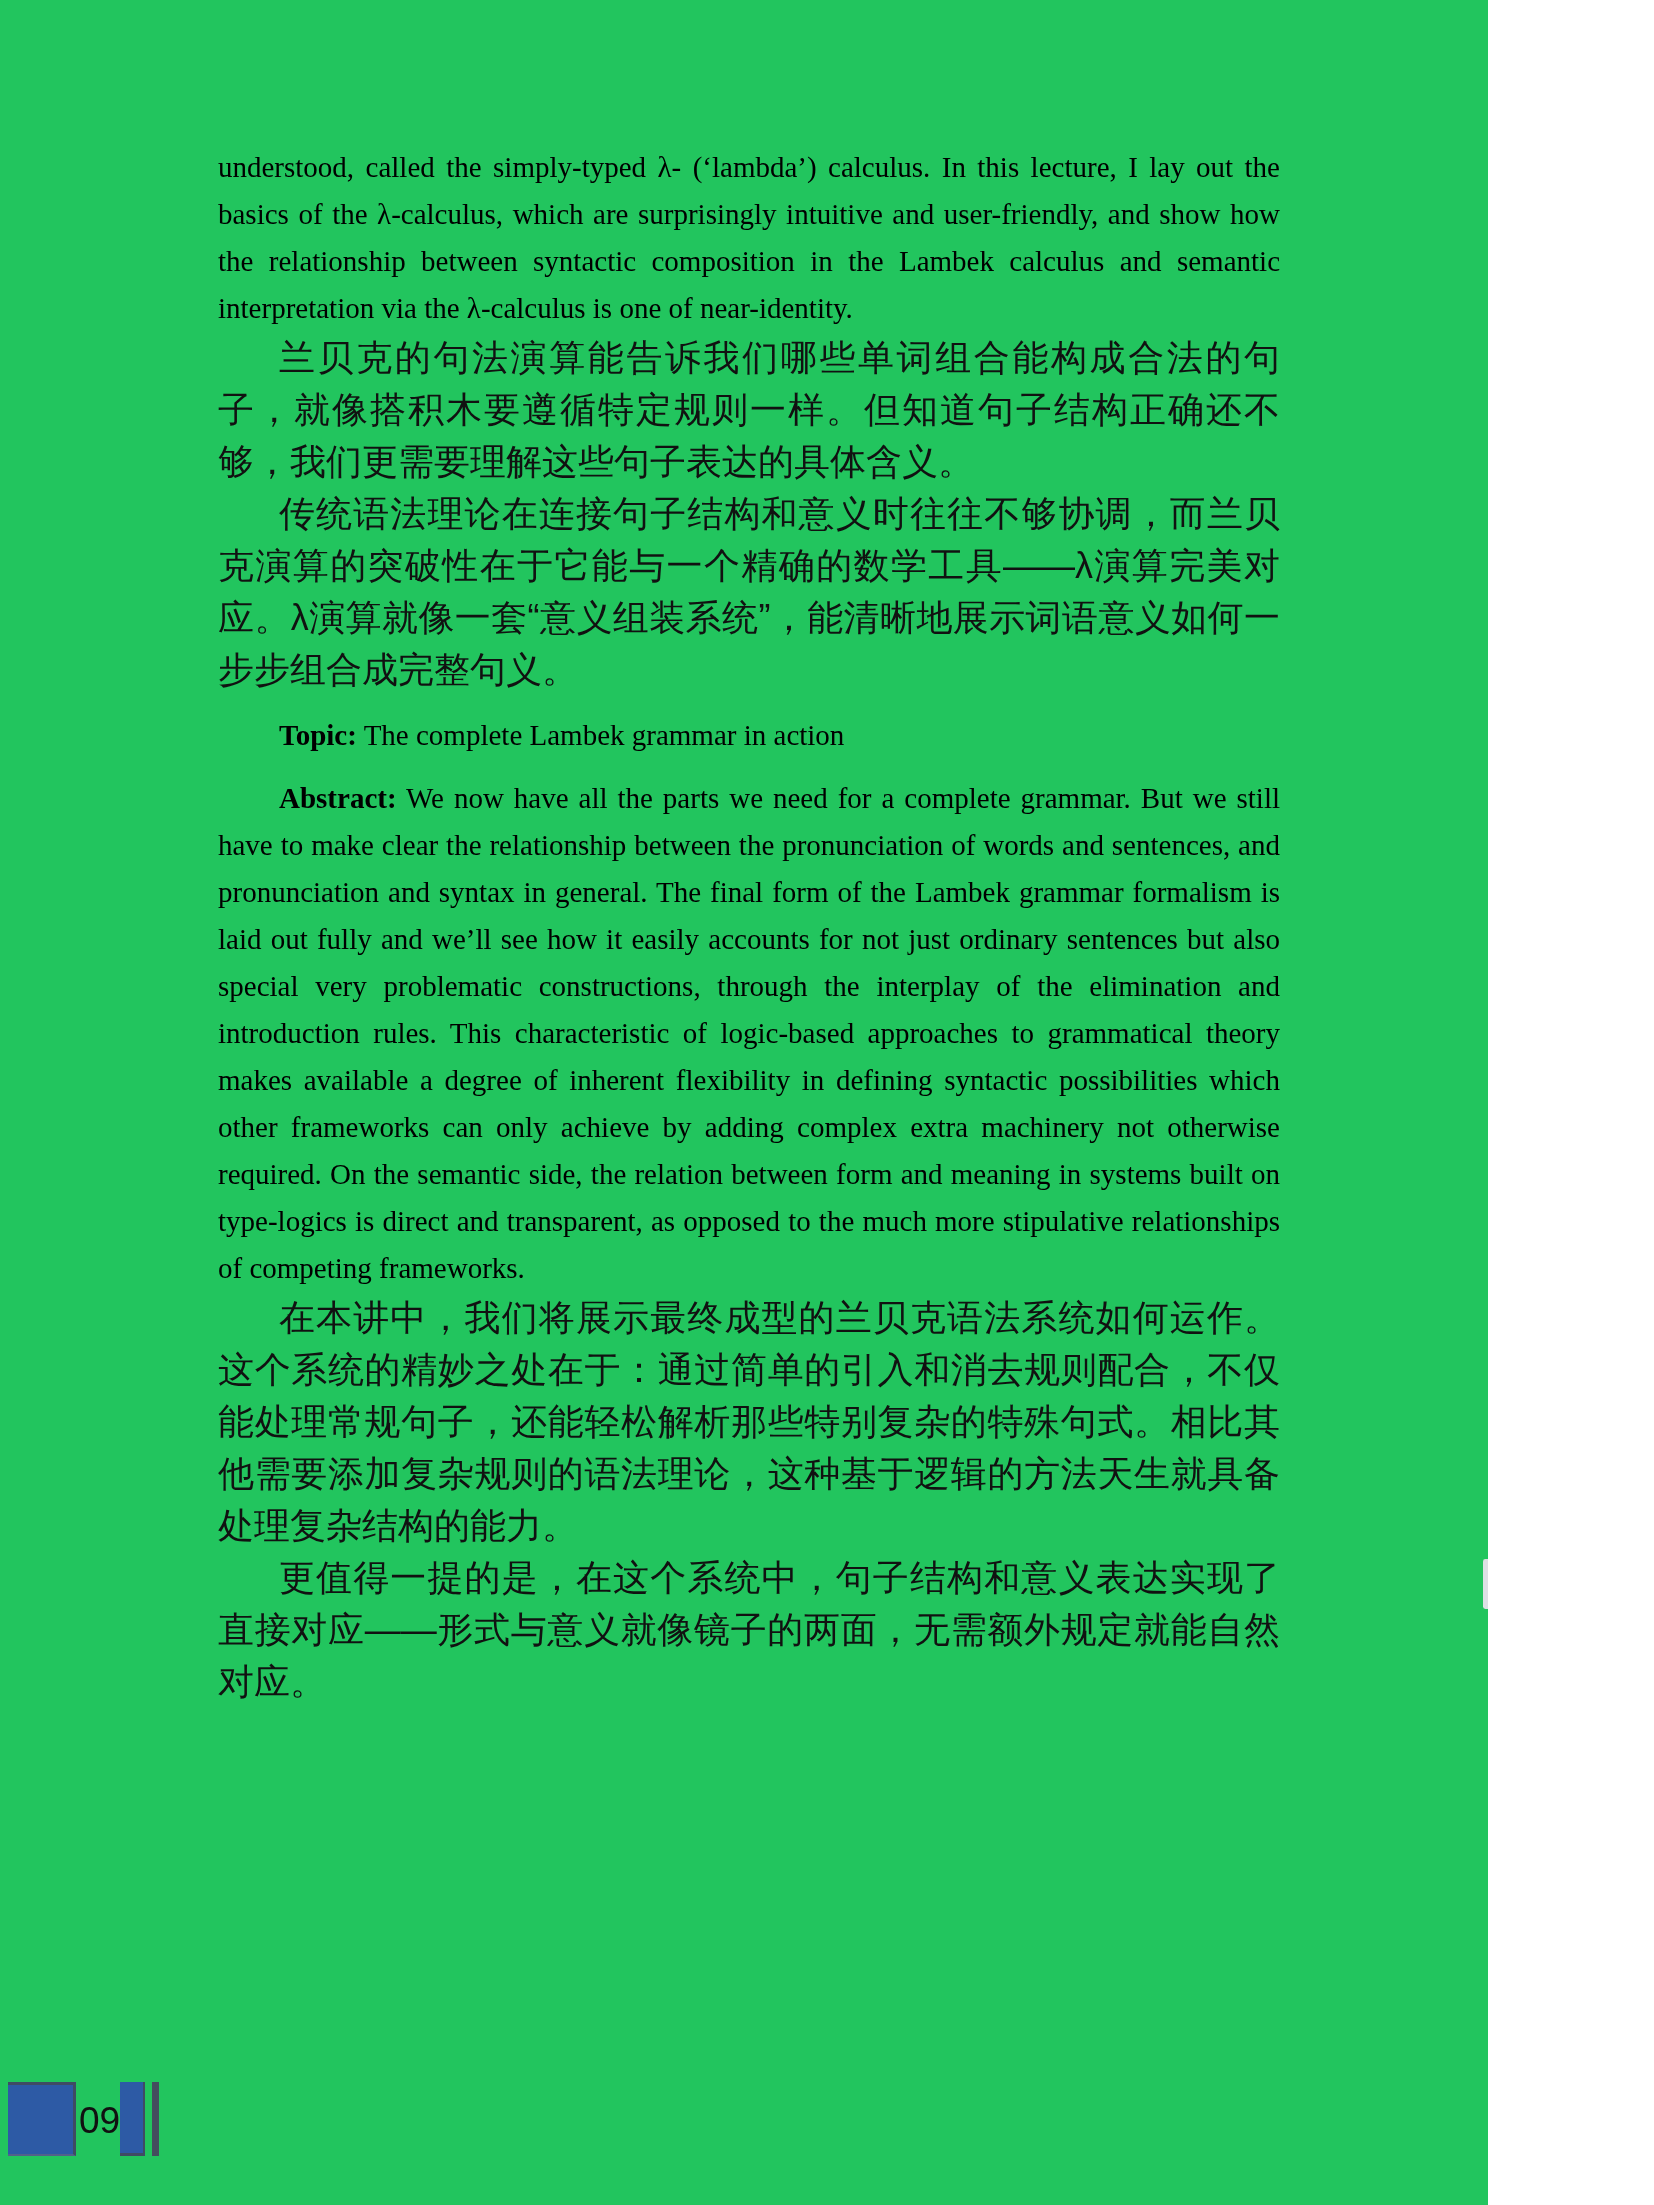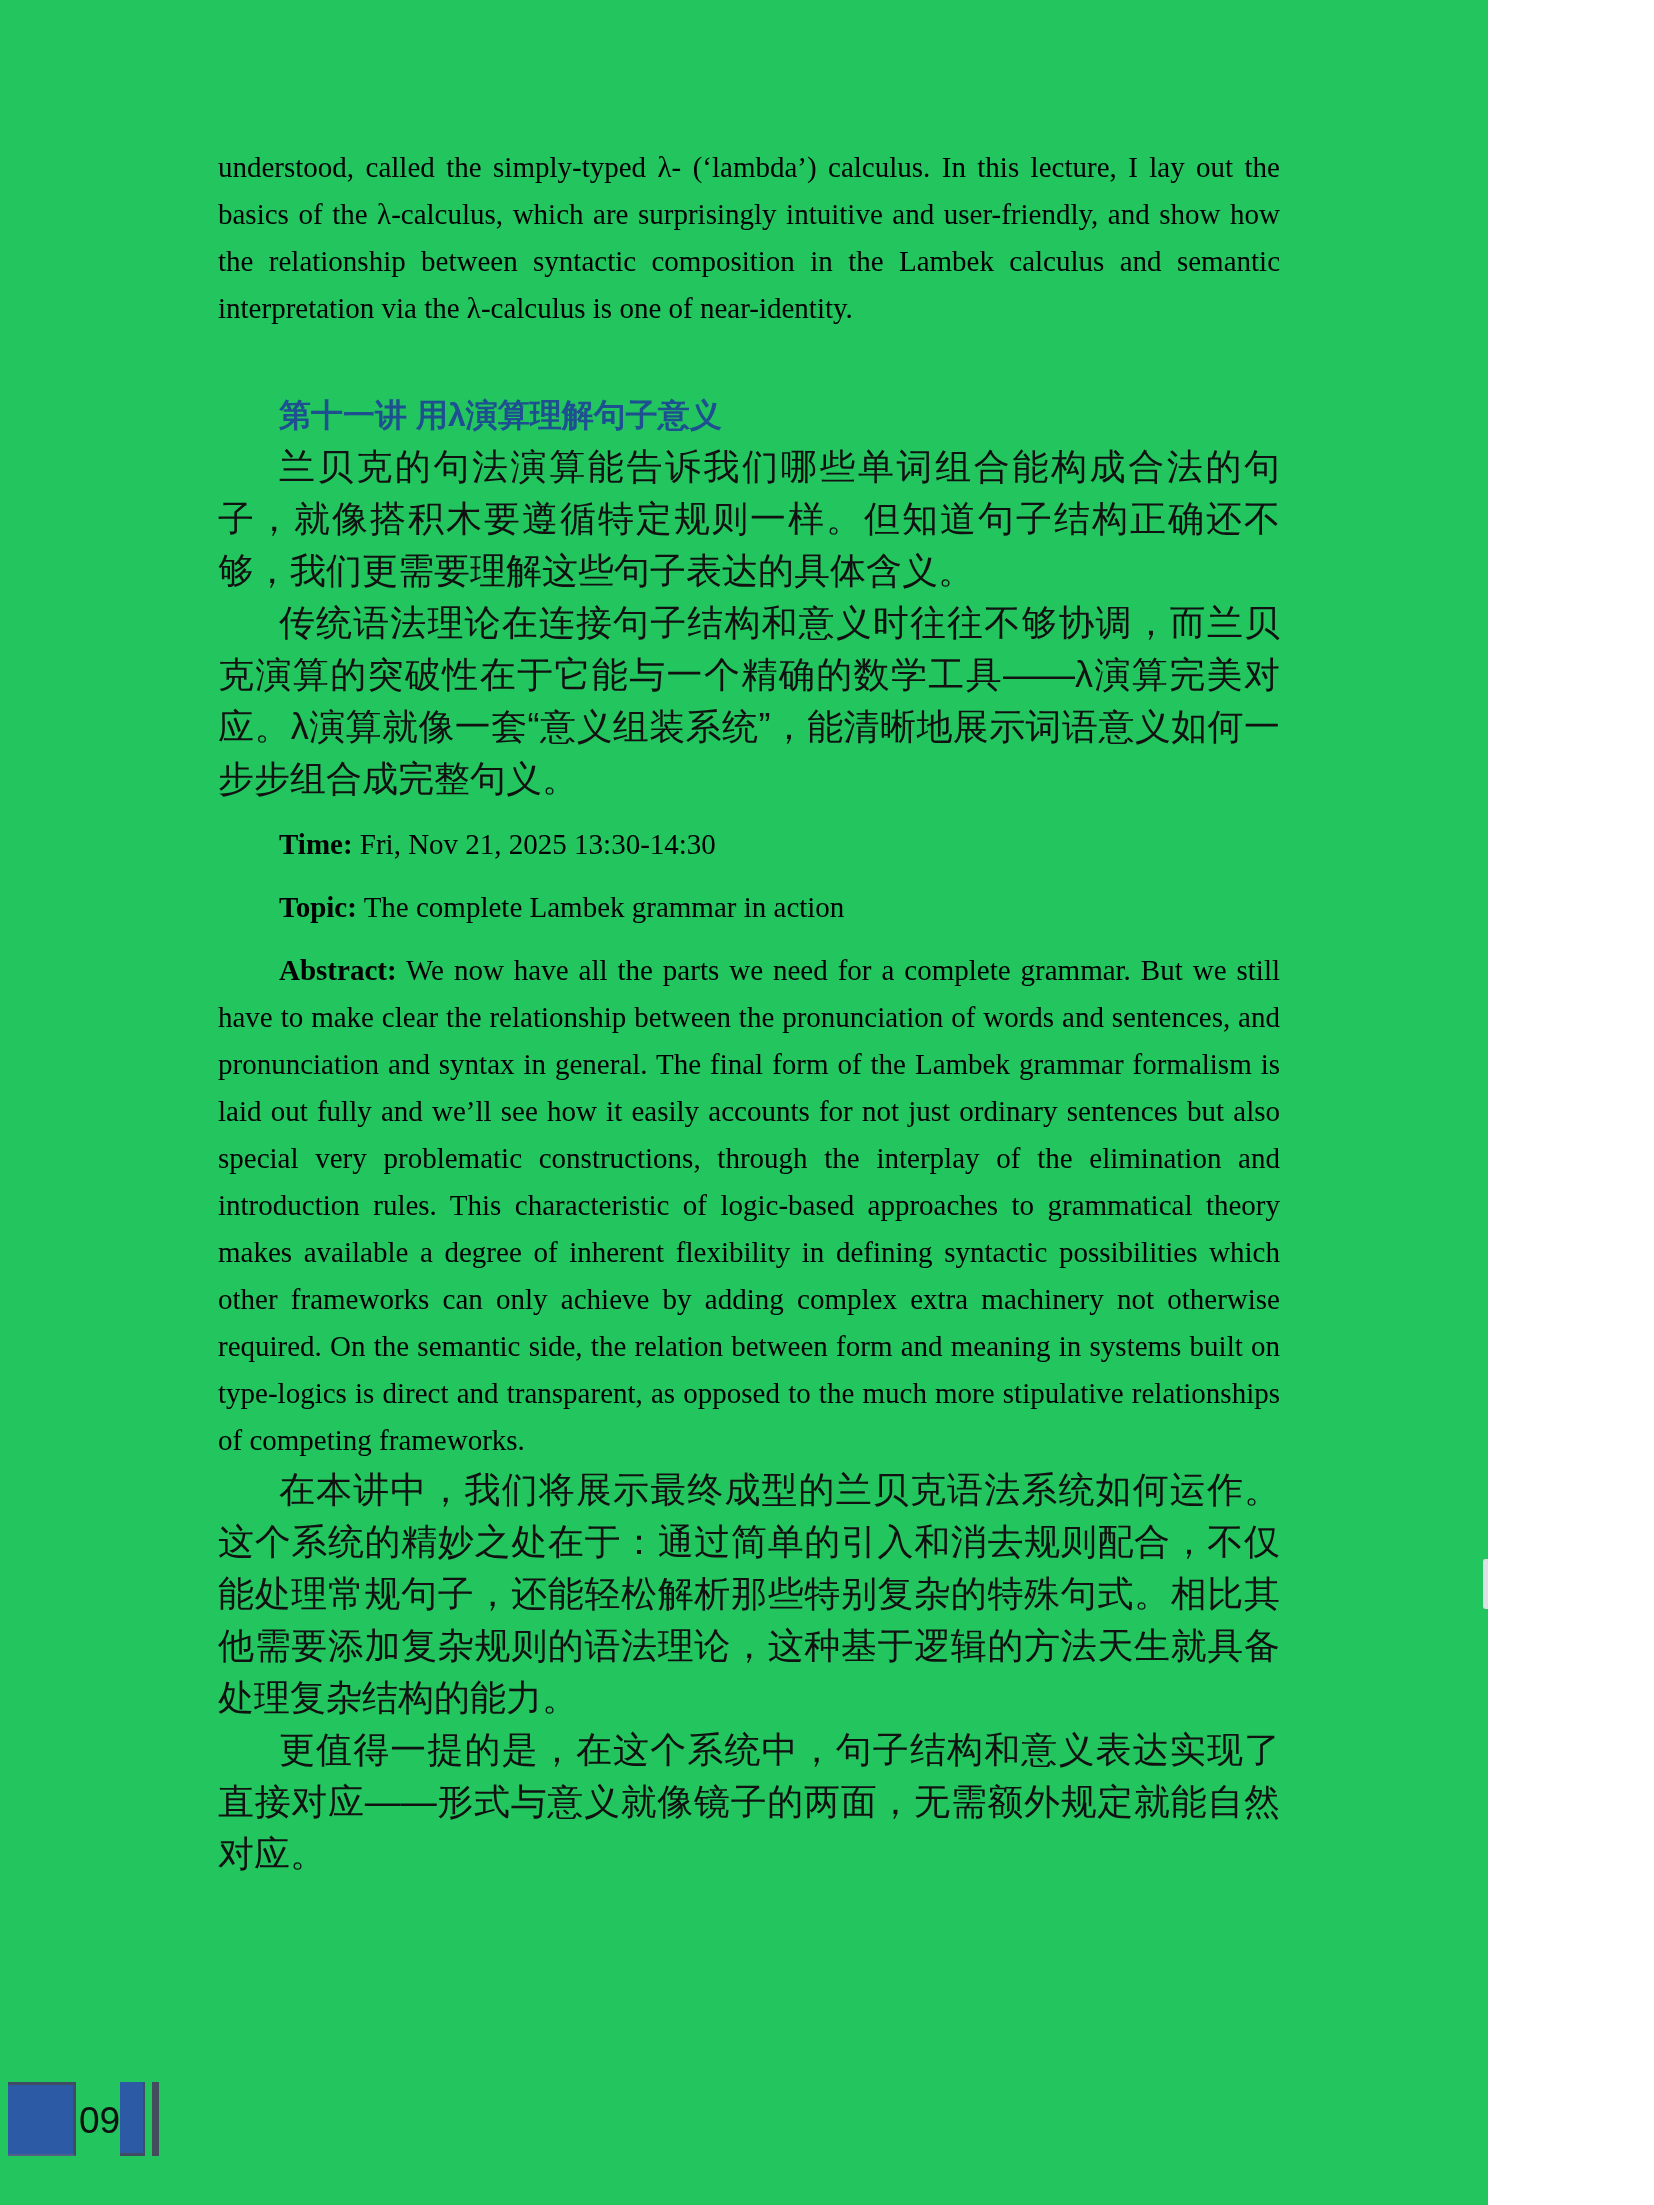--- a/index.html
+++ b/index.html
@@ -118,30 +118,25 @@
 </style>
 </head>
 <body>
 
 <div class="page">
 
   <div class="content">
 
     <p class="en">understood, called the simply-typed λ- (‘lambda’) calculus. In this lecture, I lay out the basics of the λ-calculus, which are surprisingly intuitive and user-friendly, and show how the relationship between syntactic composition in the Lambek calculus and semantic interpretation via the λ-calculus is one of near-identity.</p>
 
-    <h3 class="cn-heading">第十一讲 用λ演算理解句子意义</h3>
 
     <p class="cn">兰贝克的句法演算能告诉我们哪些单词组合能构成合法的句子，就像搭积木要遵循特定规则一样。但知道句子结构正确还不够，我们更需要理解这些句子表达的具体含义。</p>
     <p class="cn">传统语法理论在连接句子结构和意义时往往不够协调，而兰贝克演算的突破性在于它能与一个精确的数学工具——λ演算完美对应。λ演算就像一套“意义组装系统”，能清晰地展示词语意义如何一步步组合成完整句义。</p>
 
 
-    <p class="en meta">
-      <span class="label">Time:</span>
-      <span>Fri, Nov 21, 2025 13:30-14:30</span>
-    </p>
 
     <p class="en meta">
       <span class="label">Topic:</span>
       <span>The complete Lambek grammar in action</span>
     </p>
 
     <p class="en abstract">
       <span class="label">Abstract:</span>
       <span>We now have all the parts we need for a complete grammar. But we still have to make clear the relationship between the pronunciation of words and sentences, and pronunciation and syntax in general. The final form of the Lambek grammar formalism is laid out fully and we’ll see how it easily accounts for not just ordinary sentences but also special very problematic constructions, through the interplay of the elimination and introduction rules. This characteristic of logic-based approaches to grammatical theory makes available a degree of inherent flexibility in defining syntactic possibilities which other frameworks can only achieve by adding complex extra machinery not otherwise required. On the semantic side, the relation between form and meaning in systems built on type-logics is direct and transparent, as opposed to the much more stipulative relationships of competing frameworks.</span>
     </p>

